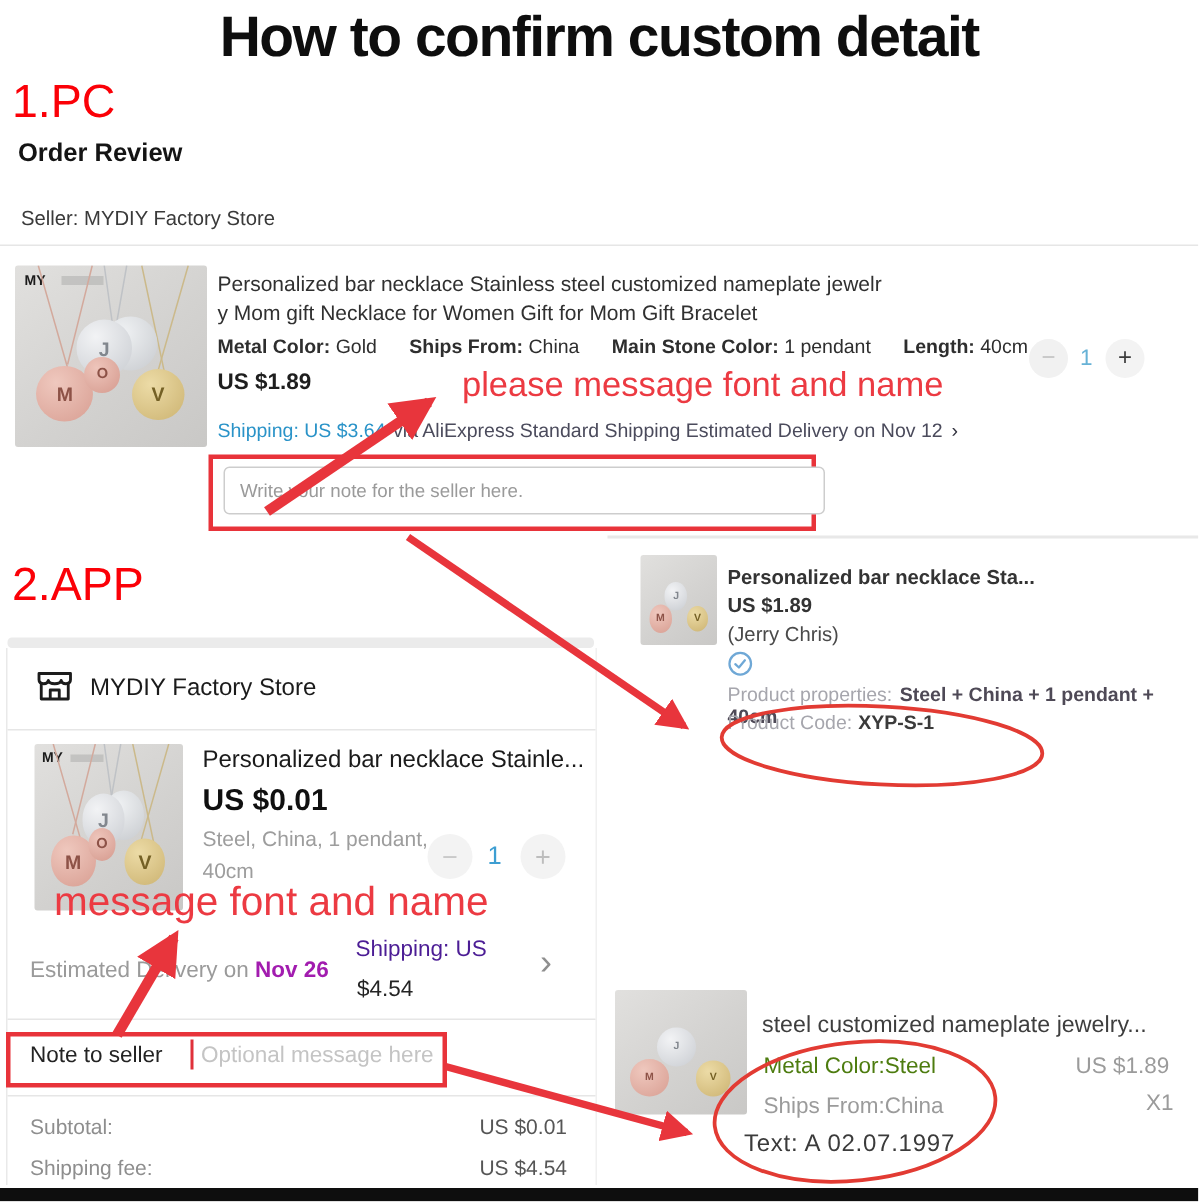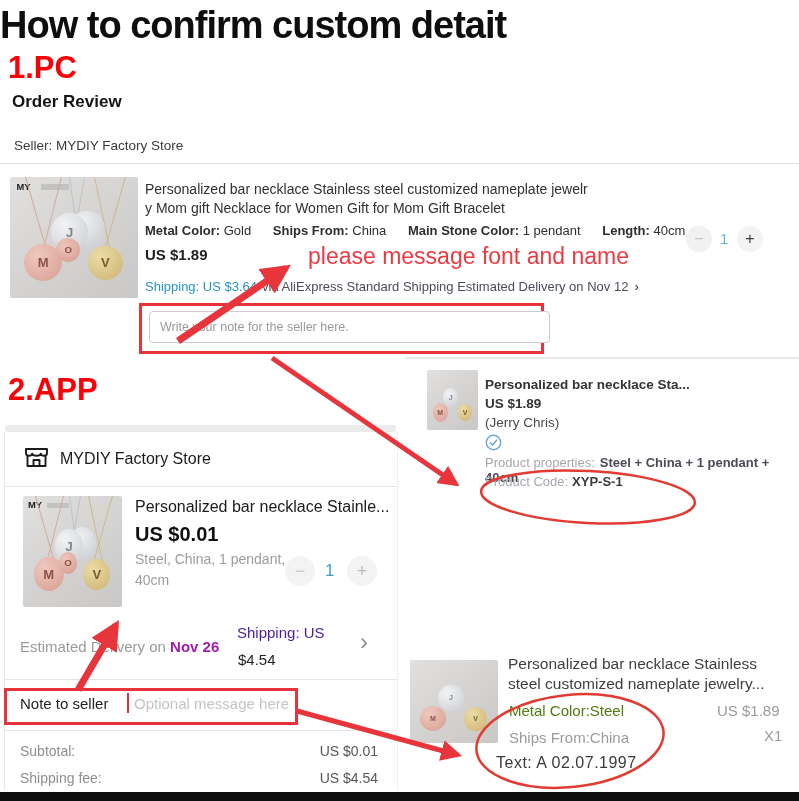--- a/index.html
+++ b/index.html
@@ -2,23 +2,23 @@
 <html><head>
 <meta charset="utf-8">
 <style>
   html,body{margin:0;padding:0;background:#ffffff;}
   #stage{position:relative;width:799px;height:801px;background:#fff;overflow:hidden;
          font-family:"Liberation Sans", sans-serif;color:#222;}
   .abs{position:absolute;}
   .hr{position:absolute;height:1px;background:#e6e6e6;}
 
   
-  #title{top:4px;left:0;width:100%;font-size:38px;font-weight:800;
+  #title{top:4px;left:0;width:100%;text-align:center;font-size:38px;font-weight:800;
          letter-spacing:-1px;color:#0e0e0e;}
-  .red-head{font-size:31px;font-weight:700;color:#fb0007;}
+  .red-head{font-size:31px;font-weight:400;color:#fb0007;}
   #pc-label{top:50px;left:8px;}
   #app-label{top:372px;left:8px;}
   #order-review{top:92px;left:12px;font-size:17px;font-weight:700;color:#141414;}
   #seller{top:138px;left:14px;font-size:13.5px;color:#3a3a3a;}
 
   
   .neck-art{position:absolute;background:linear-gradient(140deg,#e1e0de 0%,#d3d2d0 55%,#c9c8c6 100%);
             border-radius:2px;overflow:hidden;font-size:13px;}
   .neck-art.small{font-size:7px;}
   .logo-my{position:absolute;top:4%;left:5%;font-size:.72em;font-weight:800;color:#1b1b1b;}
@@ -201,20 +201,21 @@
   </div>
 
   <div class="abs" id="app-title">Personalized bar necklace Stainle...</div>
   <div class="abs" id="app-price">US $0.01</div>
   <div class="abs" id="app-spec1">Steel, China, 1 pendant,</div>
   <div class="abs" id="app-spec2">40cm</div>
   <div class="circ" id="app-minus">−</div>
   <div class="abs" id="app-qty">1</div>
   <div class="circ" id="app-plus">+</div>
 
+  <div class="abs" id="ann2">message font and name</div>
 
   <div class="abs" id="app-delivery"><span>Estimated Delivery on </span><b>Nov 26</b></div>
   <div class="abs" id="app-ship1">Shipping: US</div>
   <div class="abs" id="app-ship2">$4.54</div>
   <div class="abs" id="app-chevron">›</div>
 
   <div class="hr" id="hr-app2"></div>
   <div class="red-box" id="rect2"></div>
   <div class="abs" id="note-label">Note to seller</div>
   <div class="abs" id="note-cursor"></div>
@@ -241,21 +242,20 @@
     <polyline points="5.2,8.8 7.6,11 11.6,6.2" fill="none" stroke="#6fa8d6" stroke-width="1.5" stroke-linecap="round" stroke-linejoin="round"></polyline>
   </svg>
   <div class="abs p1line" id="p1-props"><span class="glabel">Product properties:</span><span class="gval">Steel + China + 1 pendant + 40cm</span></div>
   <div class="abs p1line" id="p1-code"><span class="glabel">Product Code:</span><span class="gval">XYP-S-1</span></div>
 
   <div class="neck-art small" id="p2-img">
     <span class="disc disc-j1">J</span>
     <span class="disc disc-m">M</span>
     <span class="disc disc-v">V</span>
   </div>
-  <div class="abs" id="p2-title1">Personalized bar necklace Stainless</div>
   <div class="abs" id="p2-title2">steel customized nameplate jewelry...</div>
   <div class="abs" id="p2-metal">Metal Color:Steel</div>
   <div class="abs" id="p2-ships">Ships From:China</div>
   <div class="abs" id="p2-text">Text:  A  02.07.1997</div>
   <div class="abs" id="p2-price">US $1.89</div>
   <div class="abs" id="p2-x1">X1</div>
 
   <svg id="overlay">
     <defs>
       <marker id="arr" viewBox="0 0 10 10" refX="8" refY="5" markerWidth="4.2" markerHeight="4.2" orient="auto-start-reverse">

